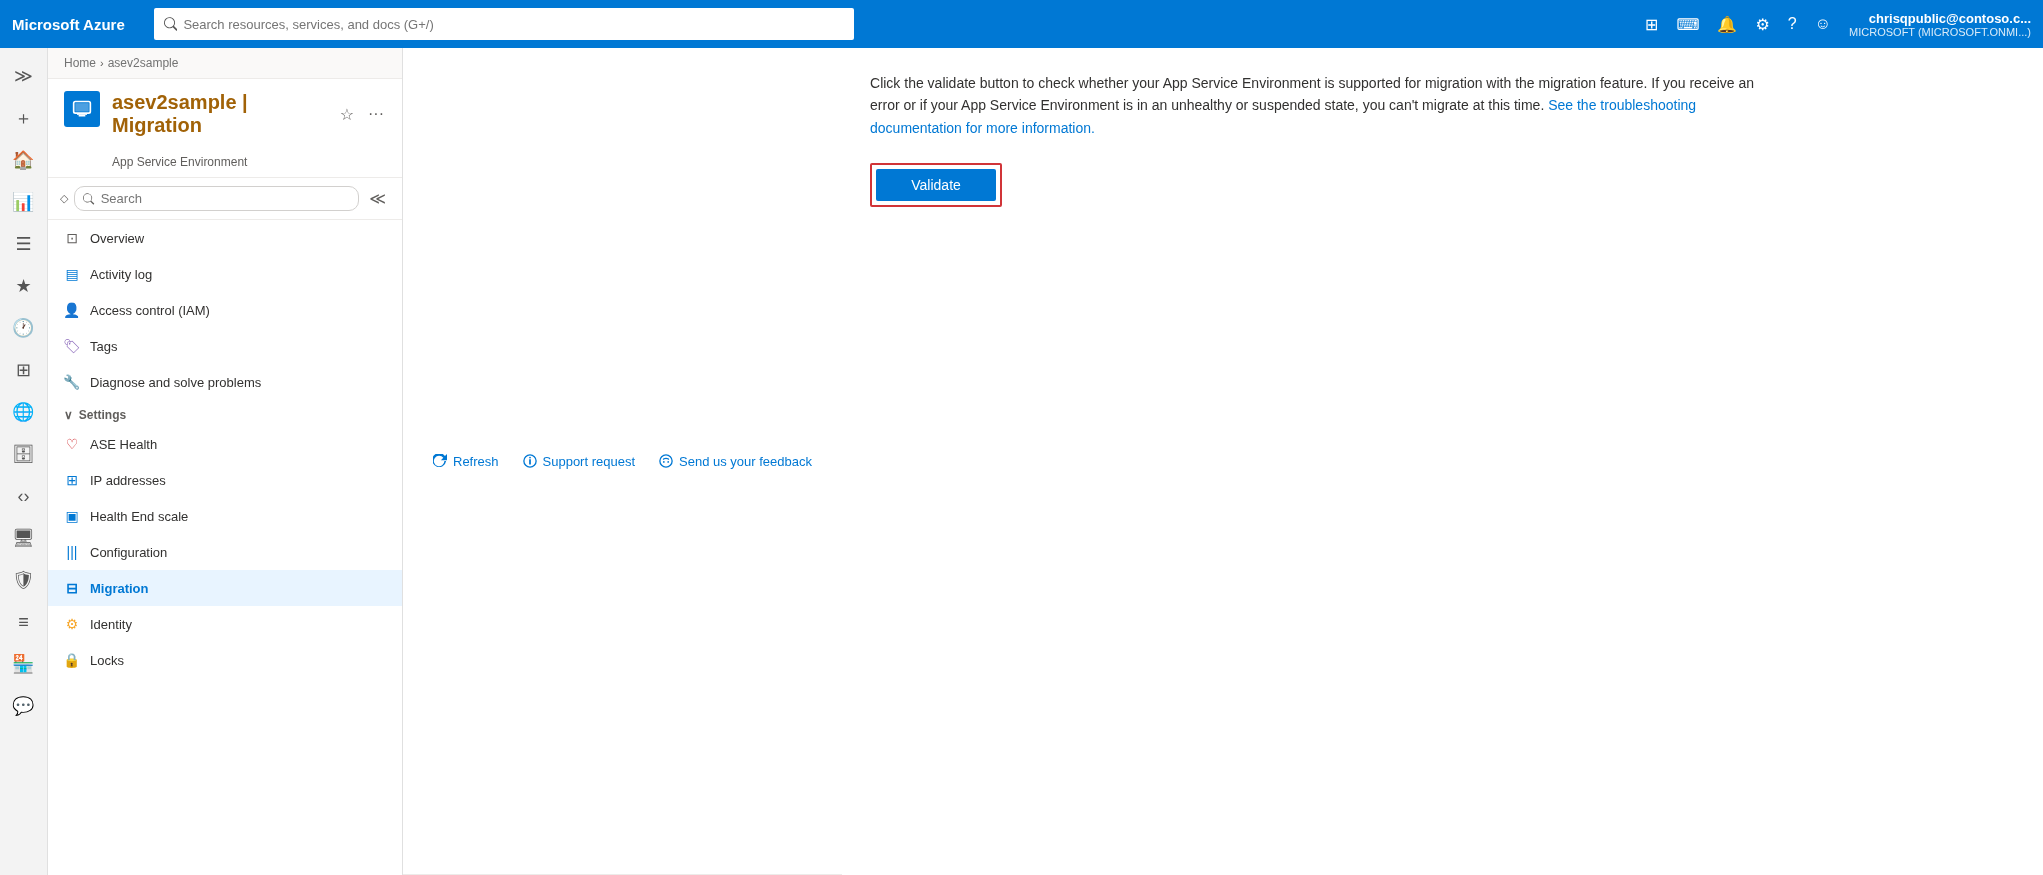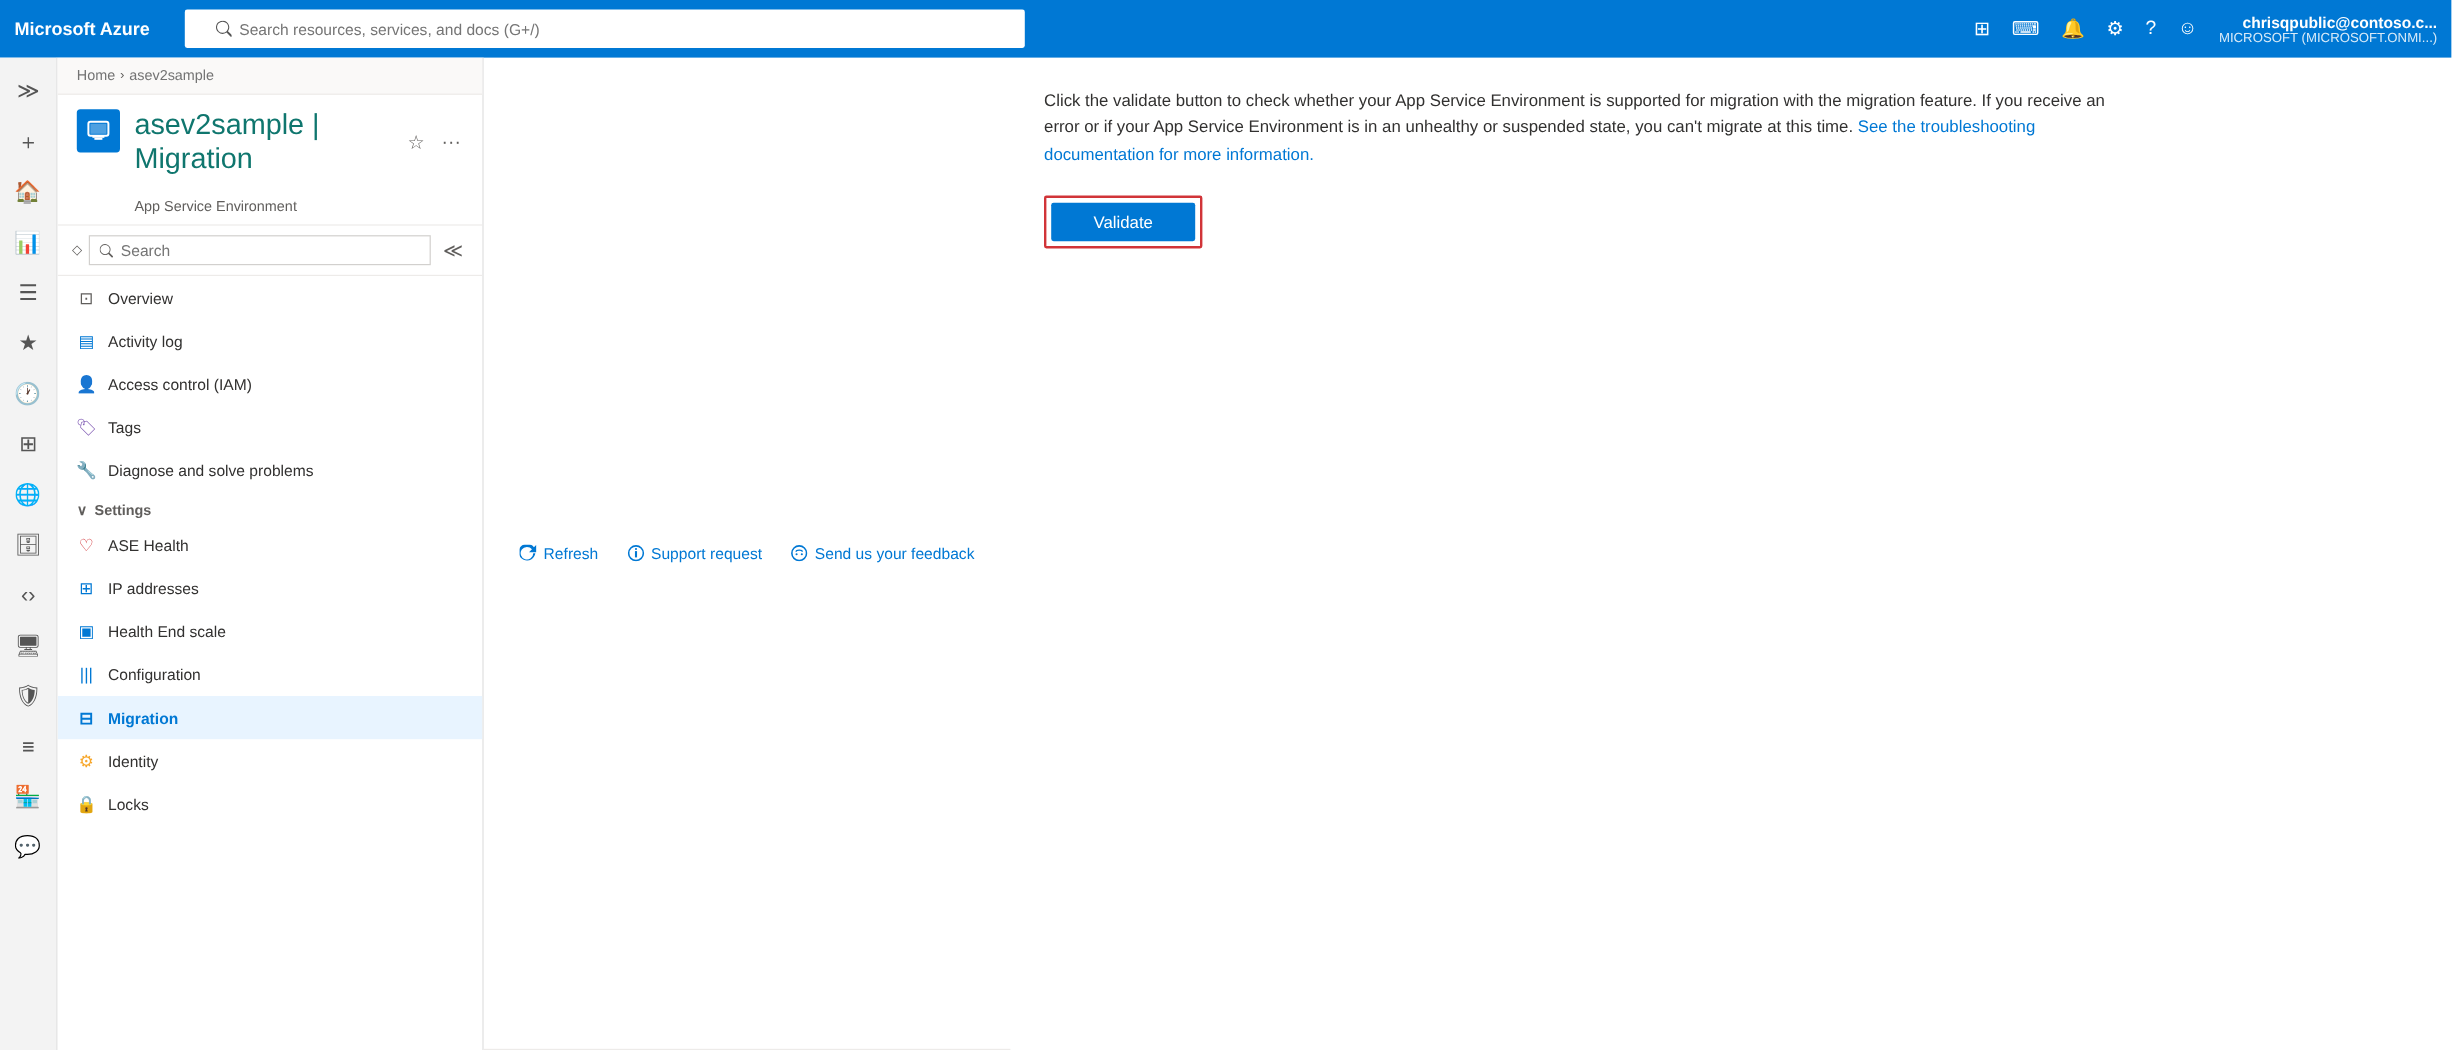--- a/index.html
+++ b/index.html
@@ -22,21 +22,21 @@
       white-space: nowrap;
       margin-right: 19px;
     }
     .top-nav-search {
       flex: 1;
       max-width: 700px;
       background: #fff;
       border-radius: 2px;
       display: flex;
       align-items: center;
-      padding: 0 26px;
+      padding: 0 10px;
       height: 32px;
       gap: 6px;
     }
     .top-nav-search input {
       border: none;
       outline: none;
       font-size: 13px;
       width: 100%;
       color: #333;
     }
@@ -129,23 +129,23 @@
     
     .resource-header {
       padding: 12px 16px 8px 16px;
       display: flex;
       align-items: flex-start;
       gap: 12px;
       border-bottom: 1px solid #edebe9;
     }
     .resource-title-area { flex: 1; }
     .resource-name {
-      font-size: 24px;
-      font-weight: 400;
-      color: #0f766e;
+      font-size: 20px;
+      font-weight: 700;
+      color: #a16207;
     }
     .resource-type {
       font-size: 12px;
       color: #605e5c;
       margin-top: 18px;
     }
     .resource-action-btn {
       background: none;
       border: none;
       cursor: pointer;
@@ -160,21 +160,21 @@
       display: flex;
       align-items: center;
       gap: 6px;
       border-bottom: 1px solid #edebe9;
     }
     .nav-search-inner {
       display: flex;
       align-items: center;
       gap: 6px;
       border: 1px solid #d2d0ce;
-      border-radius: 0;
+      border-radius: 10px;
       padding: 4px 8px;
       flex: 1;
       background: #fff;
     }
     .nav-search-inner input {
       border: none;
       outline: none;
       font-size: 13px;
       color: #323130;
       width: 100%;

